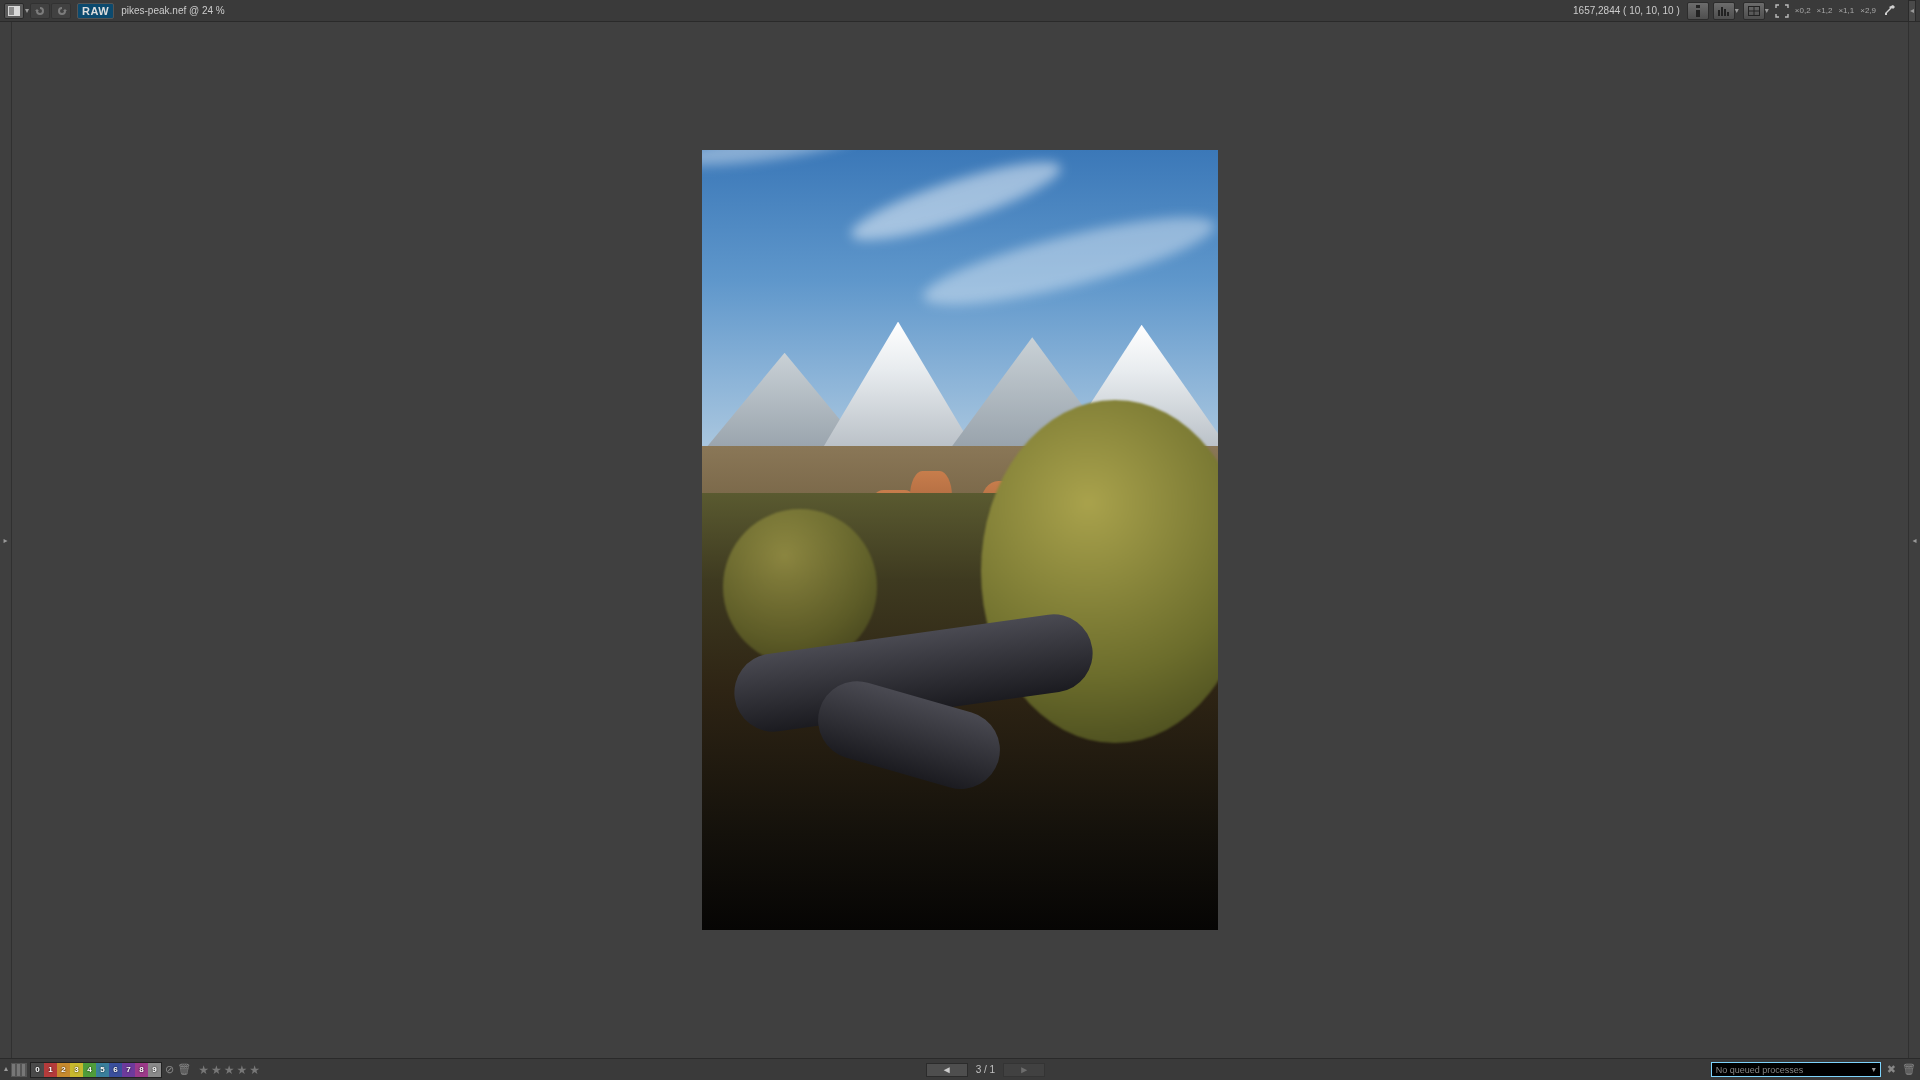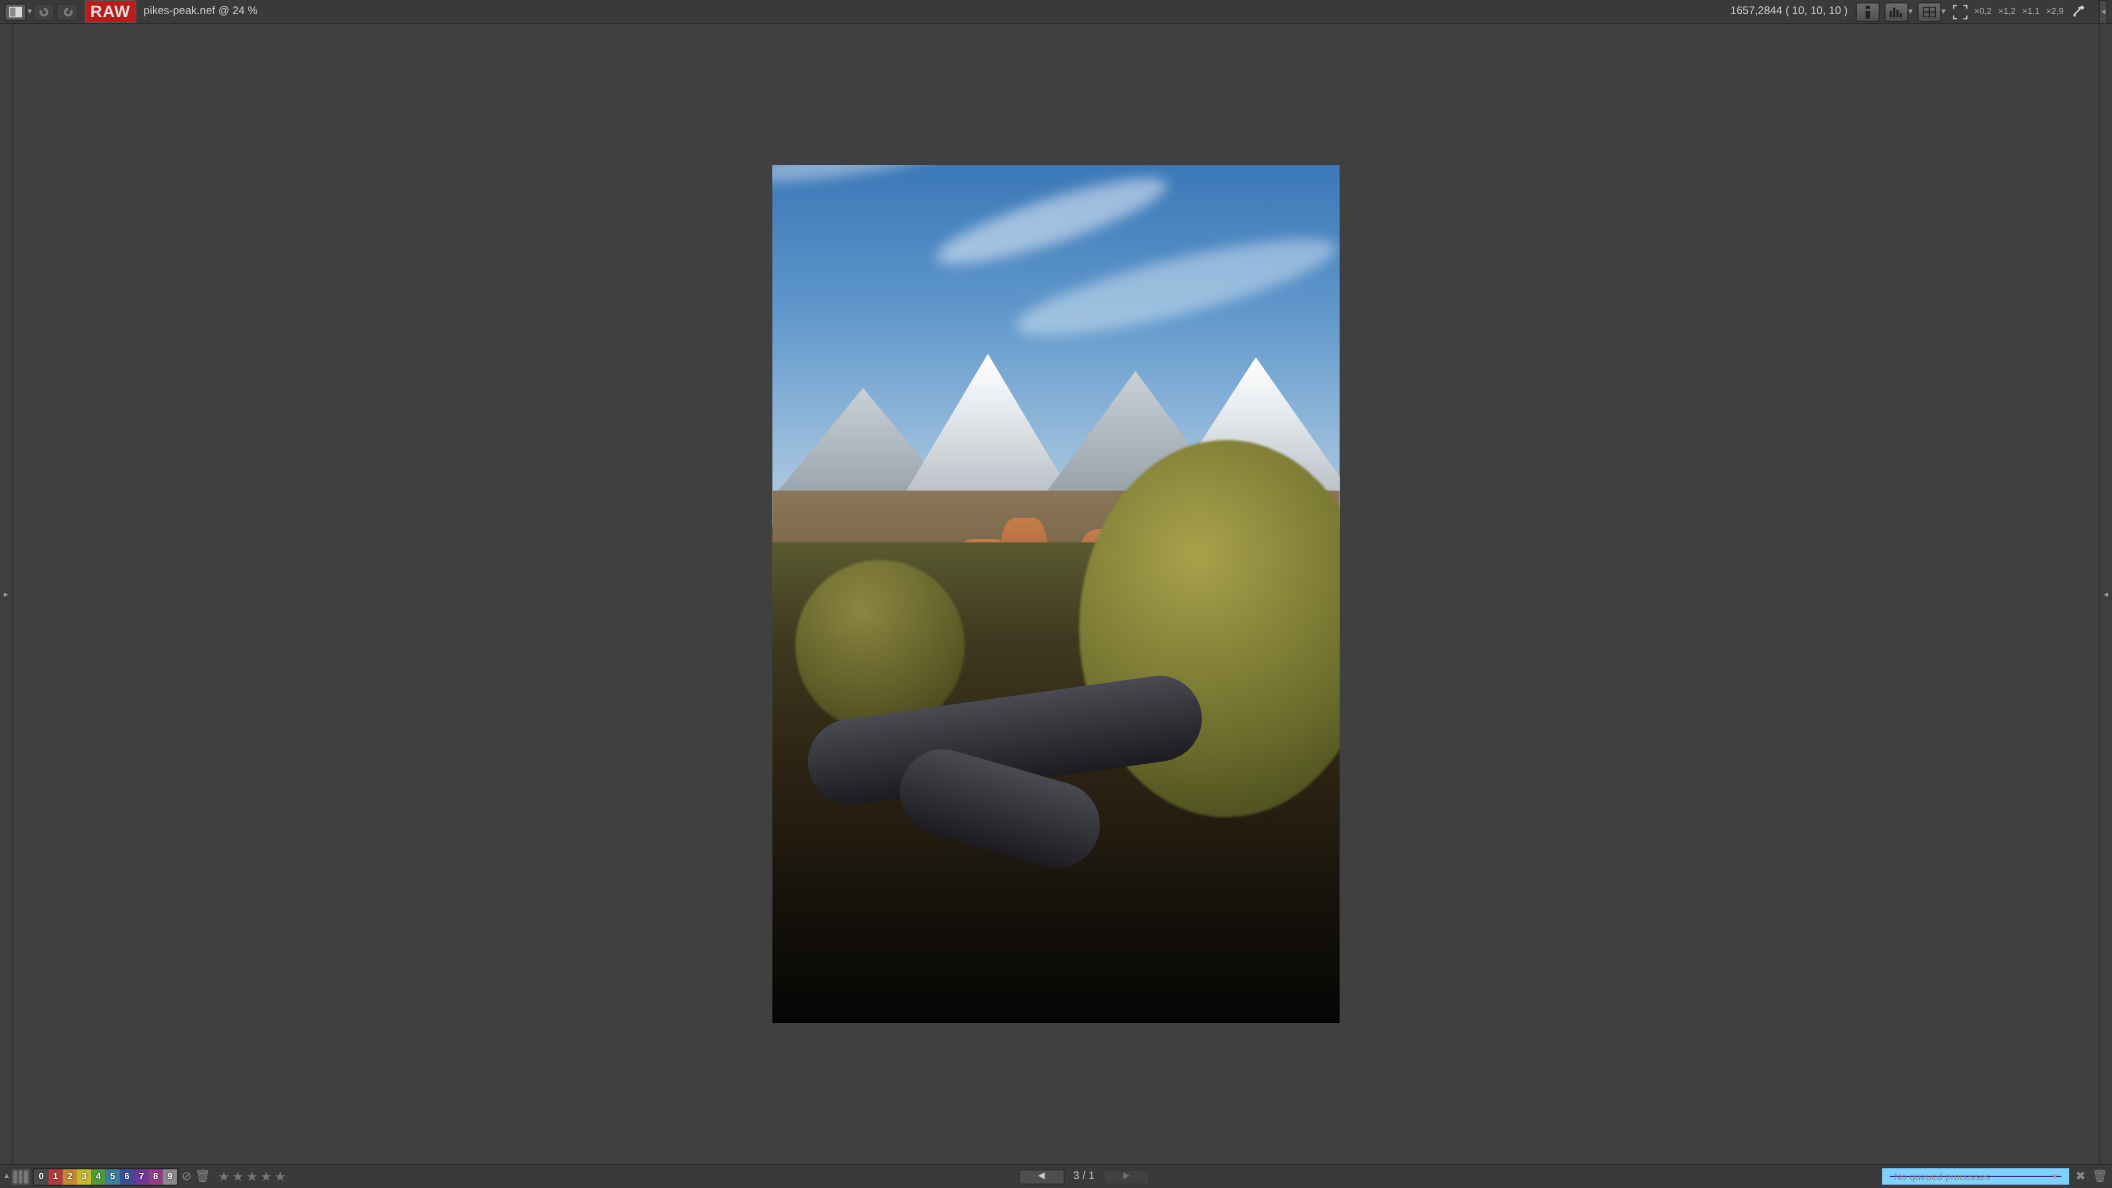--- a/index.html
+++ b/index.html
@@ -5,21 +5,21 @@
 * { margin: 0; padding: 0; box-sizing: border-box; }
 html, body { width: 100%; height: 100%; background: #404040; font-family: "Segoe UI", Arial, sans-serif; font-size: 10px; color: #c0c0c0; overflow: hidden; }
 .app { display: flex; flex-direction: column; width: 100%; height: 100%; }
 
 
 .topbar { height: 22px; display: flex; align-items: center; background: #3a3a3a; border-bottom: 1px solid #2a2a2a; padding: 0 4px; gap: 1px; }
 .btn-icon { width: 20px; height: 16px; display: inline-flex; align-items: center; justify-content: center; background: #4a4a4a; border: 1px solid #2a2a2a; border-radius: 2px; cursor: pointer; color:#bbb; }
 .btn-icon.pressed { background: #5a5a5a; }
 .btn-icon.disabled { opacity: .45; cursor: default; }
 .top-sep { width: 4px; height: 1px; }
-.rawbadge { padding: 1px 4px; background: #b91c1c; border:1px solid #555; border-radius:2px; color:#ddd; font-weight:bold; font-size:15px; letter-spacing:0.5px; }
+.rawbadge { padding: 1px 4px; background: #0c4a6e; border:1px solid #555; border-radius:2px; color:#ddd; font-weight:bold; font-size:11px; letter-spacing:0.5px; }
 .filelabel { margin-left: 6px; color: #ccc; white-space: nowrap; }
 .spacer { flex: 1; }
 .cursor-info { color: #ccc; white-space: nowrap; margin-right: 6px; }
 .right-tools { display:flex; align-items:center; gap:4px; }
 .btn-tool { width:22px; height:18px; display:inline-flex; align-items:center; justify-content:center; background: linear-gradient(#6c6c6c,#4e4e4e); border:1px solid #2c2c2c; border-radius:2px; cursor:pointer; color:#222; }
 .btn-tool.ghost { background: none; border:none; color:#aaa; width:18px;}
 .zoom-labels { display:flex; gap:6px; color:#a8a8a8; font-size:8px; align-items:center; }
 .zoom-labels span { cursor:pointer; }
 .collapse-tab { width:8px; height:22px; background:#4a4a4a; border:1px solid #2a2a2a; display:flex;align-items:center;justify-content:center;cursor:pointer; margin-left:6px;}
 
@@ -59,21 +59,21 @@
 .bb-left { display:flex; align-items:center; gap:3px; }
 .film-btn { width:16px;height:14px;border:1px solid #555; background:repeating-linear-gradient(90deg,#777 0 3px,#555 3px 5px); cursor:pointer;}
 .numswatches { display:flex; gap:0; border:1px solid #222; }
 .numswatch { width:13px; height:14px; display:flex;align-items:center;justify-content:center; color:#fff; font-weight:bold; font-size:8px; cursor:pointer; text-shadow:0 0 2px #000; }
 .stars { display:flex; gap:2px; margin-left:4px; }
 .star { font-size:12px; color:#777; cursor:pointer; }
 .bb-center { flex:1; display:flex; align-items:center; justify-content:center; gap:8px; }
 .navbtn { width:42px;height:14px; background:#4e4e4e; border:1px solid #2b2b2b; display:flex;align-items:center;justify-content:center; cursor:pointer; color:#ccc; font-size:10px;}
 .navbtn.disabled { opacity:.35; cursor:default; }
 .bb-right { display:flex; align-items:center; gap:6px; }
-.queue-select { width:170px; height:15px; background:#4c1d95; border:7px solid #7dd3fc; color:#888; padding:0 4px; display:flex; align-items:center; justify-content:space-between; font-size:9px; cursor:pointer;}
+.queue-select { width:170px; height:15px; background:#000000; border:1px solid #7dd3fc; color:#888; padding:0 4px; display:flex; align-items:center; justify-content:space-between; font-size:9px; cursor:pointer;}
 .smallicon{font-size:11px;color:#888;cursor:pointer;}
 .tri { font-size:8px; color:#9a9a9a; }
 .tri.up { display:inline-block; transform: translateY(-1px);}
 svg{display:block;}
 </style>
 </head>
 <body>
 
 <div class="app">
 

